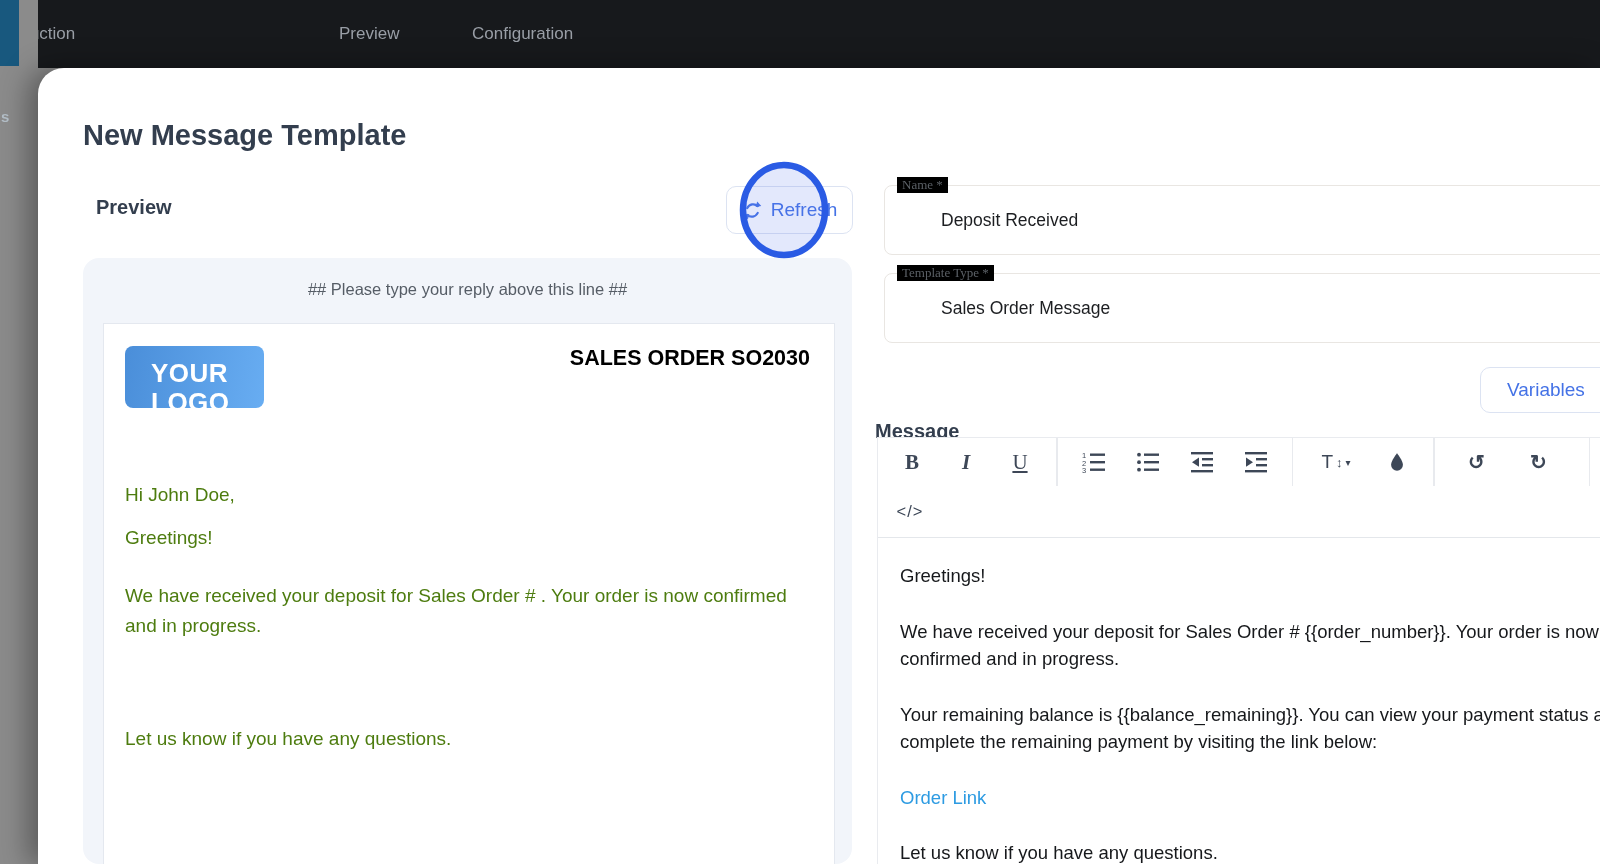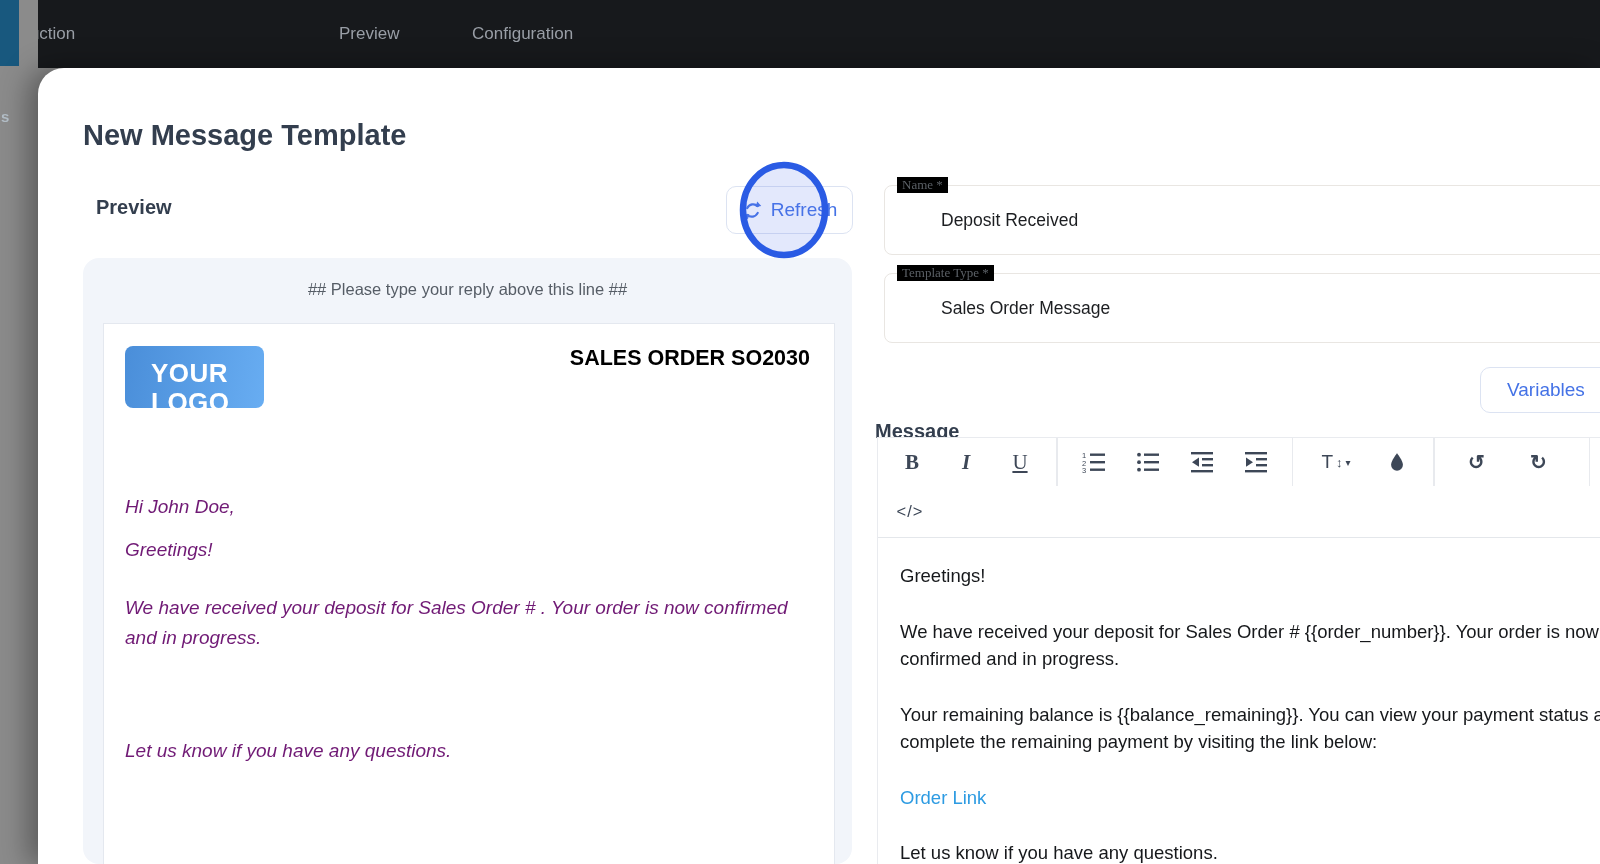--- a/index.html
+++ b/index.html
@@ -36,22 +36,22 @@
   .panel { position:absolute; left:83px; top:258px; width:769px; height:606px;
     background:#f2f5fa; border-radius:16px; }
   .reply-divider { text-align:center; padding-top:22px; color:#565d66; font-size:16.5px; }
   .email-card { position:absolute; left:20px; top:65px; right:17px; bottom:-2px;
     background:#fff; border:1px solid #e4e8ef; }
   .logo-box { position:absolute; left:21px; top:22px; width:139px; height:62px; border-radius:8px;
     background:linear-gradient(100deg,#4a8ed9 0%,#68adf2 100%);
     color:#fff; font-weight:700; font-size:26px; line-height:29px; letter-spacing:.5px;
     padding:13px 0 0 26px; }
   .order-title { position:absolute; right:24px; top:22px; font-size:21.5px; font-weight:700; color:#000; }
-  .email-body { position:absolute; left:21px; top:168px; width:664px; color:#701a75;
-    font-size:19px; line-height:29.5px;font-style:italic; }
+  .email-body { position:absolute; left:21px; top:156px; width:664px; color:#4d7c0f;
+    font-size:19px; line-height:29.5px; }
   .email-body p { margin:0; }
   .mb-sm { margin-bottom:13px !important; }
   .mb-md { margin-bottom:29px !important; }
   .mb-lg { margin-bottom:30px !important; }
   .closing-gap { margin-top:84px !important; }
   
   .field { position:absolute; left:884px; width:858px; height:70px;
     border:1.5px solid #e9e6e2; border-radius:8px; background:#fff; }
   .field-name { top:185px; } .field-type { top:273px; }
   .field-label { position:absolute; top:-9px; left:12px; background:#000000; padding:0 5px;

